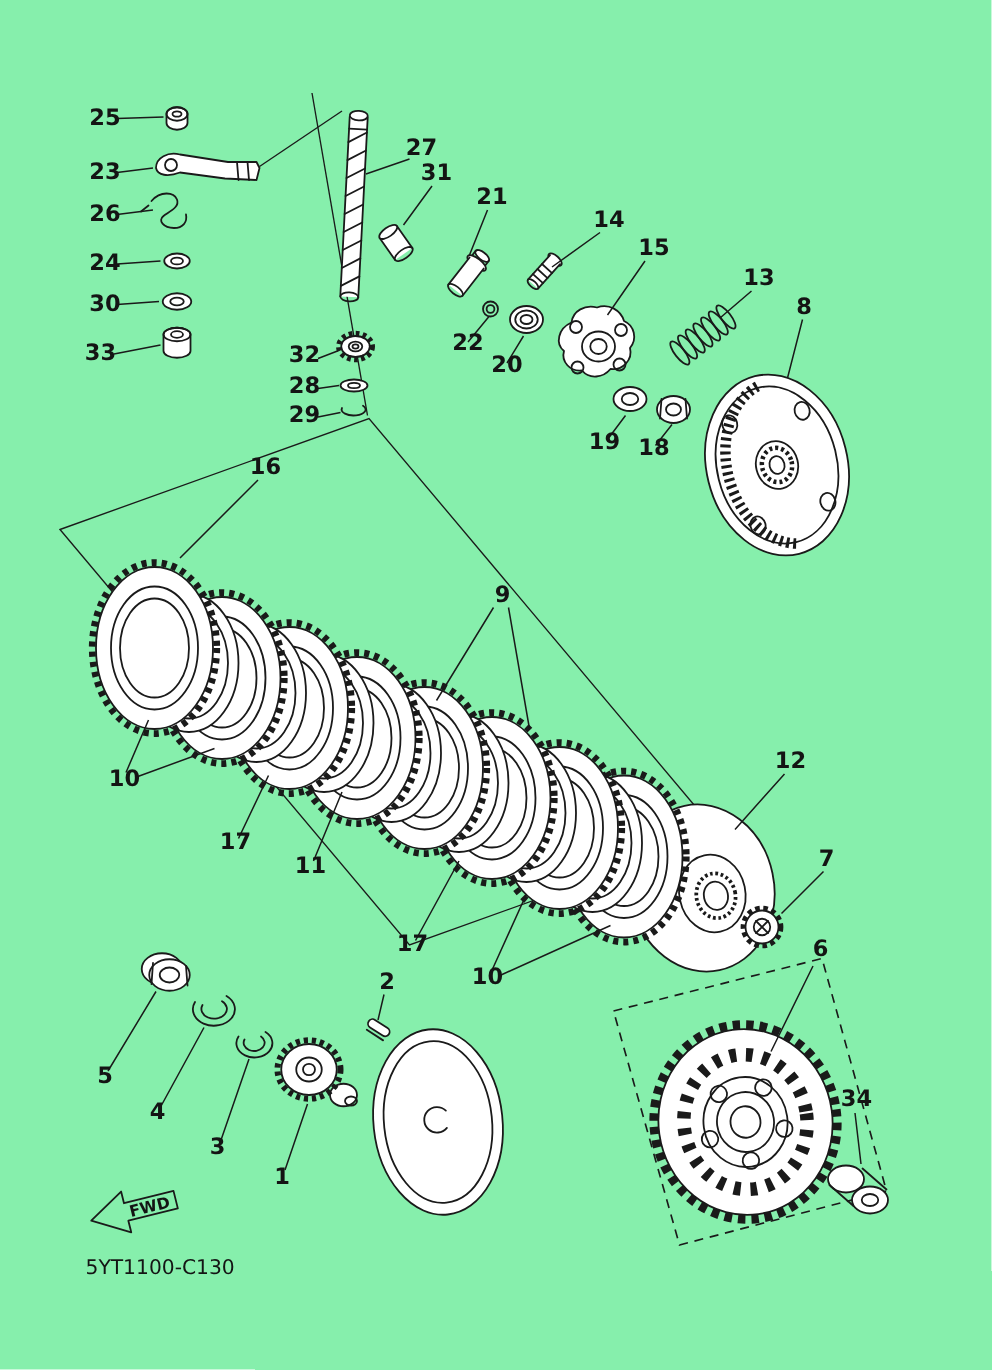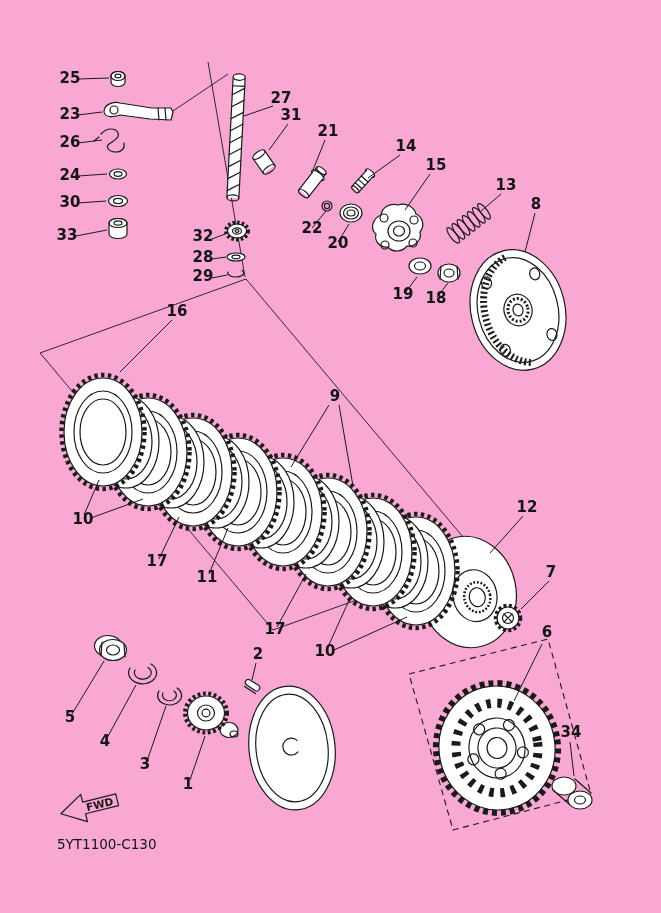--- a/index.html
+++ b/index.html
@@ -1,16 +1,16 @@
 <!DOCTYPE html>
 <html><head>
 <meta charset="utf-8">
 <style>
   html,body{margin:0;padding:0;background:#ffffff;}
-  .stage{width:661px;height:913px;background:#f9a8d4;position:relative;overflow:hidden;
+  .stage{width:661px;height:913px;background:#86efac;position:relative;overflow:hidden;
          font-family:"DejaVu Sans",sans-serif;}
   svg{display:block;}
   .s{stroke:#1a1a1a;fill:none;stroke-width:1.2;stroke-linecap:round;stroke-linejoin:round;}
   .sf{stroke:#1a1a1a;fill:#ffffff;stroke-width:1.2;stroke-linejoin:round;}
   .cons{stroke:#1a1a1a;stroke-width:0.9;fill:none;}
   .ldr{stroke:#1a1a1a;stroke-width:1;fill:none;}
   .lbl{font-family:"DejaVu Sans",sans-serif;font-weight:bold;font-size:15px;fill:#141414;text-anchor:middle;}
   .code{font-family:"DejaVu Sans",sans-serif;font-size:13.5px;fill:#141414;}
   .fwdtxt{font-family:"DejaVu Sans",sans-serif;font-weight:bold;font-size:10.5px;fill:#141414;text-anchor:middle;}
 </style>

